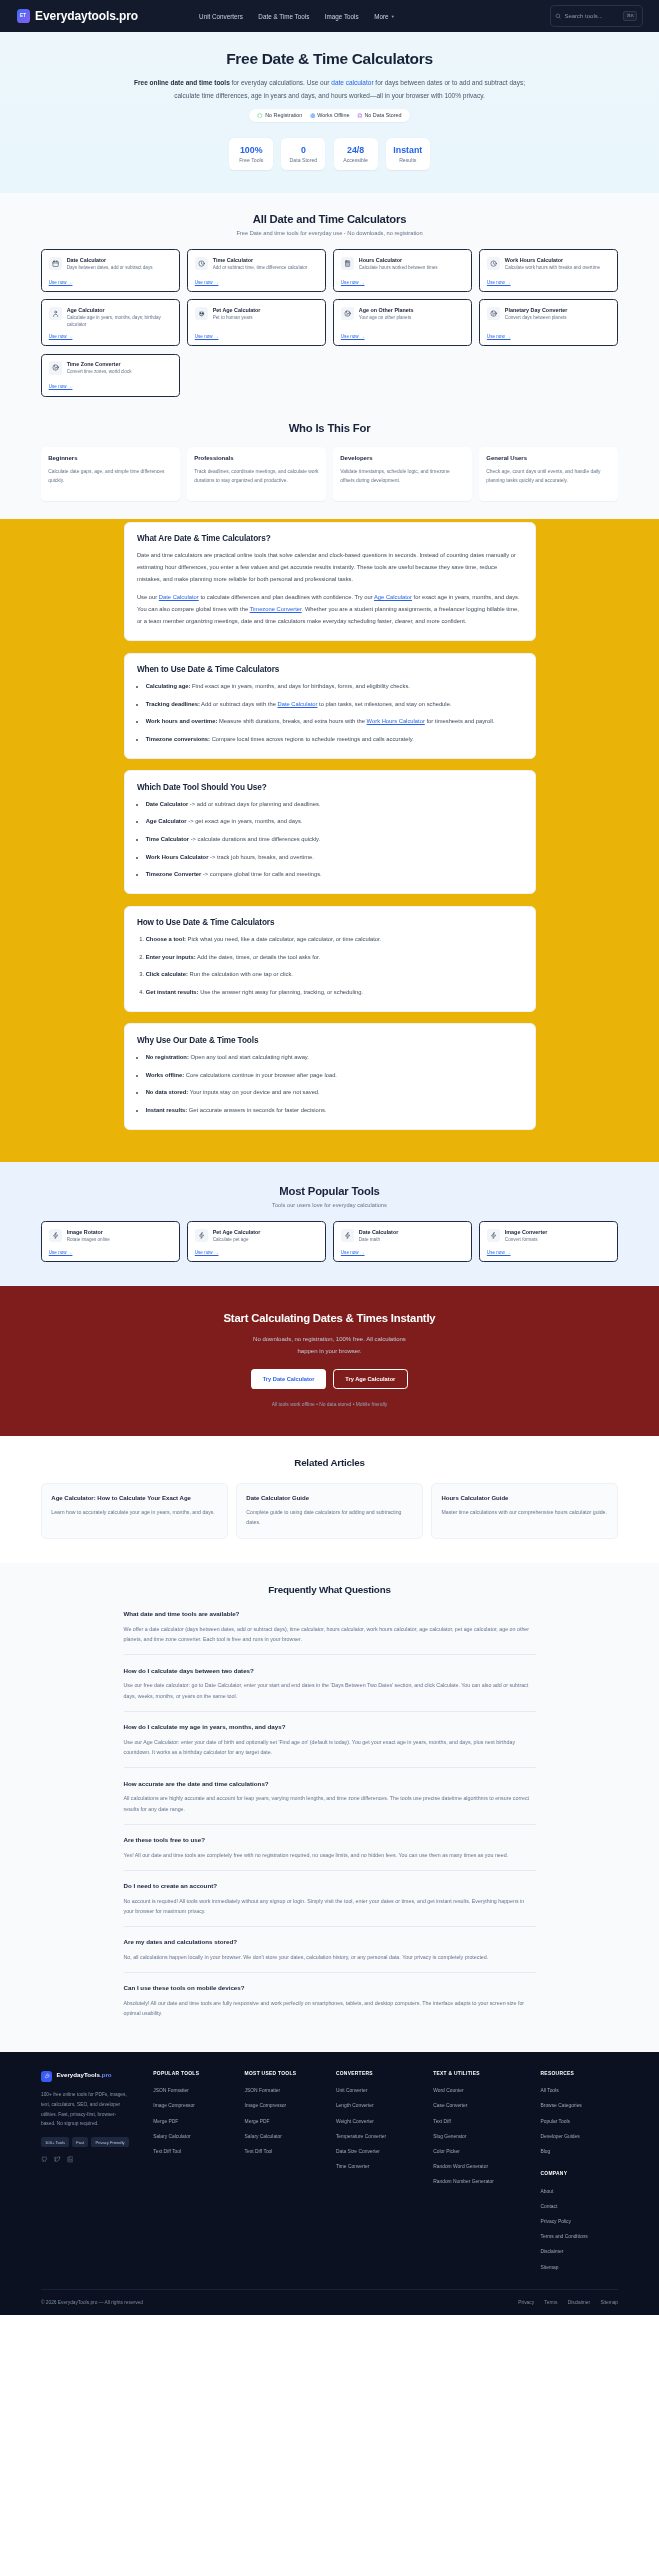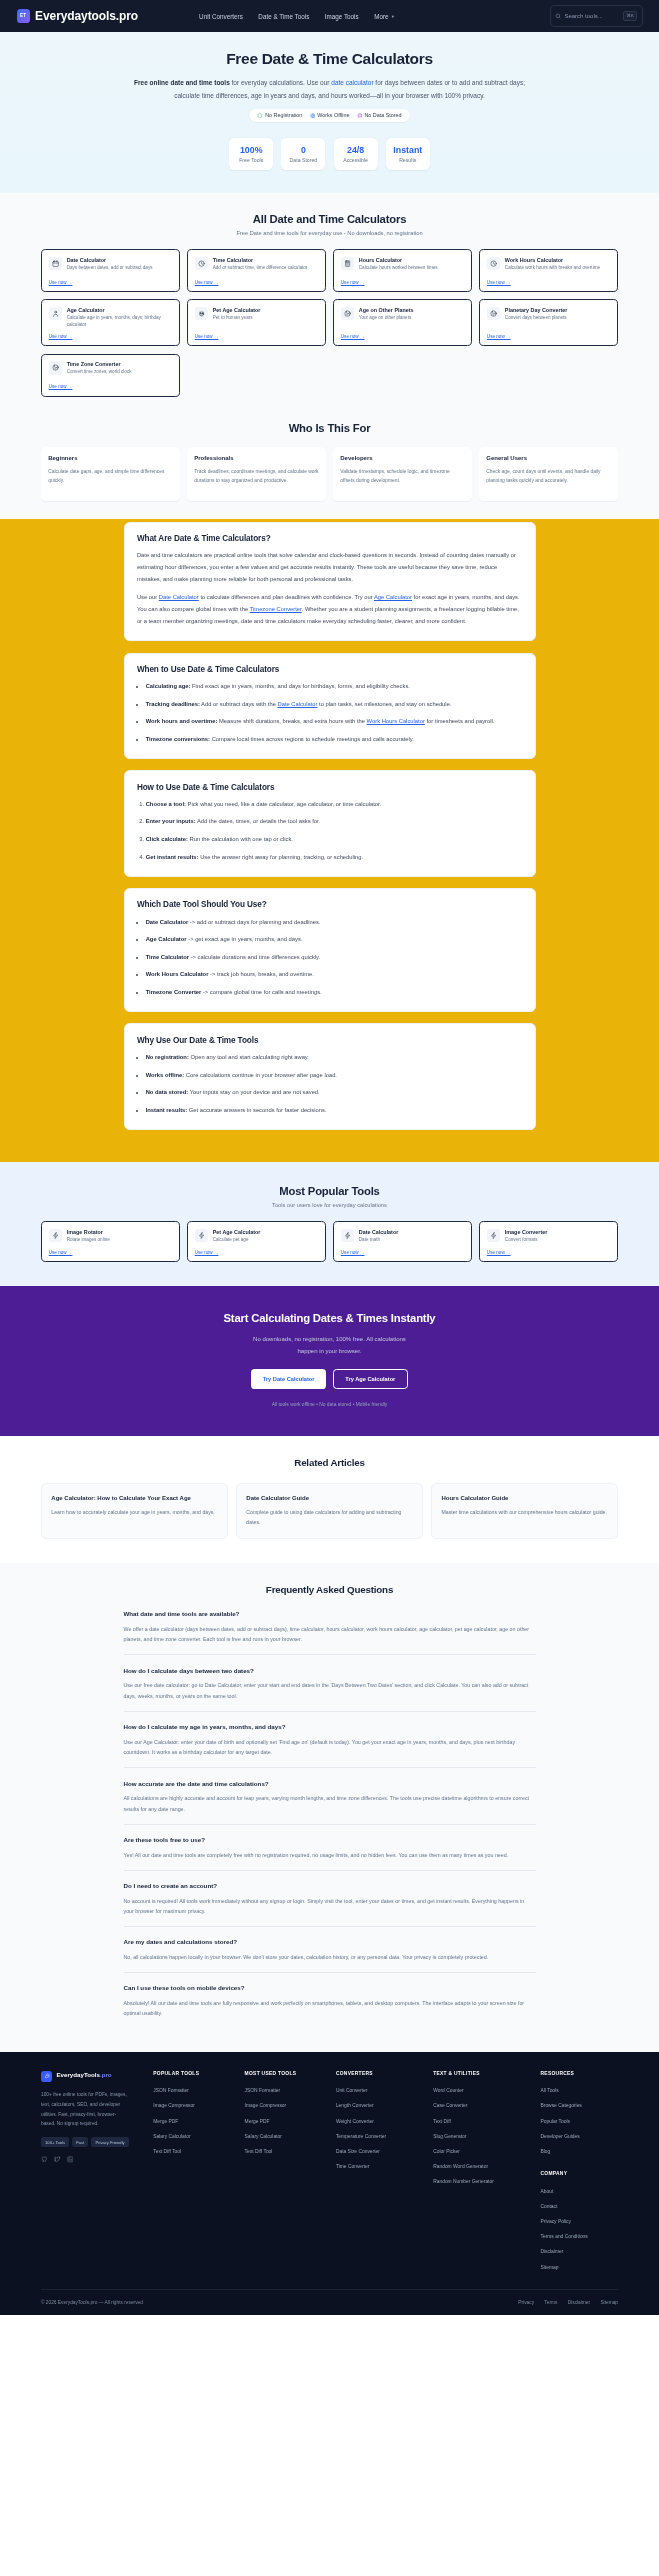--- a/index.html
+++ b/index.html
@@ -130,21 +130,21 @@
   .panel li { font-size: 5.8px; color: #3f4a5c; line-height: 2.05; margin-bottom: 5.7px; }
   .panel li:last-child { margin-bottom: 0; }
   .panel li b { color: #18233a; }
   .panel li a { color: #2563eb; text-decoration: underline; }
 
   
   .popular { background: #eaf3fd; padding: 23px 0 24px; }
   .popular .tool-card { min-height: 41px; }
 
   
-  .cta { background: #4c1d95; padding: 26px 0 29px; text-align: center; }
+  .cta { background: #7f1d1d; padding: 26px 0 29px; text-align: center; }
   .cta h2 { color: #fff; font-size: 11.3px; font-weight: bold; letter-spacing:-0.2px; }
   .cta p { color: #c2cbdb; font-size: 6px; line-height: 2.1; margin-top: 8.2px; width: 170px; margin-left:auto; margin-right:auto;}
   .cta-btns { display: flex; gap: 7.2px; justify-content: center; margin-top: 11.3px; }
   .btn-primary {
     background: #fff; color: #2563eb; font-size: 5.7px; font-weight: bold;
     border-radius: 3.6px; padding: 6.2px 11.3px; border: none; cursor: pointer;
   }
   .btn-outline {
     background: transparent; color: #fff; font-size: 5.7px; font-weight: bold;
     border-radius: 3.6px; padding: 6.2px 11.3px; border: 0.8px solid #fff; cursor: pointer;
@@ -465,41 +465,41 @@
       <h2>When to Use Date &amp; Time Calculators</h2>
       <ul id="when-list">
           <li><b>Calculating age:</b><span> Find exact age in years, months, and days for birthdays, forms, and eligibility checks.</span></li>
           <li><b>Tracking deadlines:</b><span> Add or subtract days with the </span><a href="#">Date Calculator</a><span> to plan tasks, set milestones, and stay on schedule.</span></li>
           <li><b>Work hours and overtime:</b><span> Measure shift durations, breaks, and extra hours with the </span><a href="#">Work Hours Calculator</a><span> for timesheets and payroll.</span></li>
           <li><b>Timezone conversions:</b><span> Compare local times across regions to schedule meetings and calls accurately.</span></li>
         </ul>
     </div>
 
     <div class="panel">
-      <h2>How to Use Date &amp; Time Calculators</h2>
-      <ol id="how-list">
-          <li><b>Choose a tool:</b><span> Pick what you need, like a date calculator, age calculator, or time calculator.</span></li>
-          <li><b>Enter your inputs:</b><span> Add the dates, times, or details the tool asks for.</span></li>
-          <li><b>Click calculate:</b><span> Run the calculation with one tap or click.</span></li>
-          <li><b>Get instant results:</b><span> Use the answer right away for planning, tracking, or scheduling.</span></li>
-        </ol>
-    </div>
-
-    <div class="panel">
       <h2>Which Date Tool Should You Use?</h2>
       <ul id="which-list">
           <li><b>Date Calculator</b><span> -&gt; add or subtract days for planning and deadlines.</span></li>
           <li><b>Age Calculator</b><span> -&gt; get exact age in years, months, and days.</span></li>
           <li><b>Time Calculator</b><span> -&gt; calculate durations and time differences quickly.</span></li>
           <li><b>Work Hours Calculator</b><span> -&gt; track job hours, breaks, and overtime.</span></li>
           <li><b>Timezone Converter</b><span> -&gt; compare global time for calls and meetings.</span></li>
         </ul>
     </div>
 
     <div class="panel">
+      <h2>How to Use Date &amp; Time Calculators</h2>
+      <ol id="how-list">
+          <li><b>Choose a tool:</b><span> Pick what you need, like a date calculator, age calculator, or time calculator.</span></li>
+          <li><b>Enter your inputs:</b><span> Add the dates, times, or details the tool asks for.</span></li>
+          <li><b>Click calculate:</b><span> Run the calculation with one tap or click.</span></li>
+          <li><b>Get instant results:</b><span> Use the answer right away for planning, tracking, or scheduling.</span></li>
+        </ol>
+    </div>
+
+    <div class="panel">
       <h2>Why Use Our Date &amp; Time Tools</h2>
       <ul id="why-list">
           <li><b>No registration:</b><span> Open any tool and start calculating right away.</span></li>
           <li><b>Works offline:</b><span> Core calculations continue in your browser after page load.</span></li>
           <li><b>No data stored:</b><span> Your inputs stay on your device and are not saved.</span></li>
           <li><b>Instant results:</b><span> Get accurate answers in seconds for faster decisions.</span></li>
         </ul>
     </div>
 
   </div>
@@ -597,21 +597,21 @@
         <div class="rel-card">
           <div class="rel-title">Hours Calculator Guide</div>
           <div class="rel-desc">Master time calculations with our comprehensive hours calculator guide.</div>
         </div>
       </div>
   </div>
 </section>
 
 <section class="faq">
   <div class="wrap-narrow">
-    <div class="sec-title">Frequently Asked Questions</div>
+    <div class="sec-title">Frequently What Questions</div>
     <div id="faq-list">
         <div class="faq-item">
           <div class="faq-q">What date and time tools are available?</div>
           <div class="faq-a">We offer a date calculator (days between dates, add or subtract days), time calculator, hours calculator, work hours calculator, age calculator, pet age calculator, age on other planets, and time zone converter. Each tool is free and runs in your browser.</div>
         </div>
         <div class="faq-item">
           <div class="faq-q">How do I calculate days between two dates?</div>
           <div class="faq-a">Use our free date calculator: go to Date Calculator, enter your start and end dates in the 'Days Between Two Dates' section, and click Calculate. You can also add or subtract days, weeks, months, or years on the same tool.</div>
         </div>
         <div class="faq-item">

